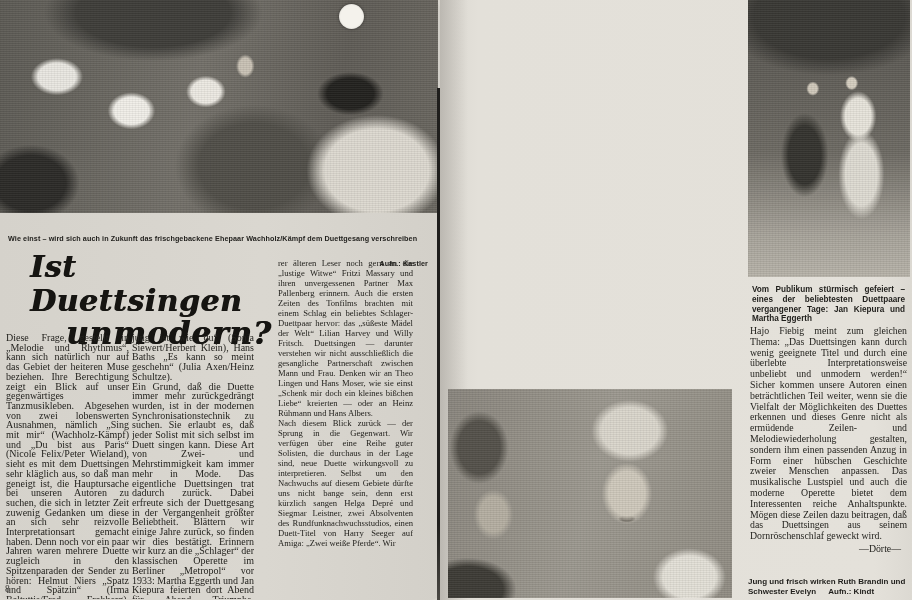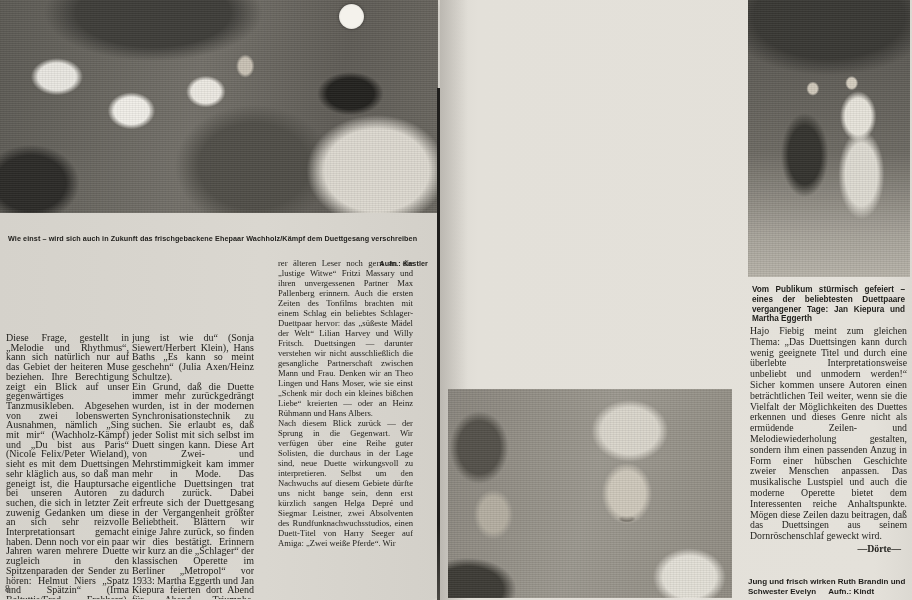--- a/index.html
+++ b/index.html
@@ -66,39 +66,43 @@
   .colL2{left:132px;top:333px;width:122px;height:266px;}
   .colL3{left:278px;top:258px;width:135px;height:341px;font-size:8.6px;line-height:10px;}
   .page-number{position:absolute;left:5px;top:584px;font-size:9.5px;color:#3a3935;}
   .divider-line{position:absolute;left:437px;top:88px;width:3px;height:512px;
           background:linear-gradient(#1f1e1c 85%,#4a4843);}
   .sb-caption{position:absolute;left:752px;top:285px;width:153px;
           font:bold 8.2px/9.8px "Liberation Sans",sans-serif;color:#1f1e1b;text-align:justify;}
   .sb-text{position:absolute;left:750px;top:326px;width:157px;height:252px;overflow:hidden;
           font-size:9.8px;line-height:10.8px;text-align:justify;color:#24231f;hyphens:auto;}
   .sb-text p{margin:0;}
-  .sb-text .signature{text-align:right;padding-right:6px;margin-top:2px;font-weight:bold;}
+  .sb-text .signature{text-align:right;padding-right:6px;margin-top:2px;}
   .sb-bottom-caption{position:absolute;left:748px;top:577px;width:162px;
           font:bold 8px/10px "Liberation Sans",sans-serif;color:#1f1e1b;}
   .sb-bottom-caption .credit2{margin-left:10px;}
 </style>
 </head>
 <body>
 
 <div class="stage">
 
   <section class="page page-left">
     <div class="photo photo-wedding"></div>
     <div class="punch-hole hole-1"></div>
 
     <div class="caption-main">
       <div>Wie einst – wird sich auch in Zukunft das frischgebackene Ehepaar Wachholz/Kämpf dem Duettgesang verschreiben</div>
       <div class="credit">Aufn.: Kastler</div>
     </div>
 
+    <h1 class="headline">
+      <span class="hl1">Ist Duettsingen</span>
+      <span class="hl2">unmodern?</span>
+    </h1>
 
     <div class="col colL1">
       <p>Diese Frage, gestellt in „Melodie und Rhythmus“, kann sich natürlich nur auf das Gebiet der heiteren Muse beziehen. Ihre Berechtigung zeigt ein Blick auf unser gegenwärtiges Tanzmusikleben. Abgesehen von zwei lobenswerten Ausnahmen, nämlich „Sing mit mir“ (Wachholz-Kämpf) und „Du bist aus Paris“ (Nicole Felix/Peter Wieland), sieht es mit dem Duettsingen sehr kläglich aus, so daß man geneigt ist, die Hauptursache bei unseren Autoren zu suchen, die sich in letzter Zeit zuwenig Gedanken um diese an sich sehr reizvolle Interpretationsart gemacht haben. Denn noch vor ein paar Jahren waren mehrere Duette zugleich in den Spitzenparaden der Sender zu hören: Helmut Niers „Spatz und Spätzin“ (Irma Baltuttis/Fred Frohberg), Gerhard Honigs „Wenn man so</p>
     </div>
     <div class="col colL2">
       <p>jung ist wie du“ (Sonja Siewert/Herbert Klein), Hans Baths „Es kann so meint geschehn“ (Julia Axen/Heinz Schultze).</p>
       <p>Ein Grund, daß die Duette immer mehr zurückgedrängt wurden, ist in der modernen Synchronisationstechnik zu suchen. Sie erlaubt es, daß jeder Solist mit sich selbst im Duett singen kann. Diese Art von Zwei- und Mehrstimmigkeit kam immer mehr in Mode. Das eigentliche Duettsingen trat dadurch zurück. Dabei erfreute sich der Duettgesang in der Vergangenheit größter Beliebtheit. Blättern wir einige Jahre zurück, so finden wir dies bestätigt. Erinnern wir kurz an die „Schlager“ der klassischen Operette im Berliner „Metropol“ vor 1933: Martha Eggerth und Jan Kiepura feierten dort Abend für Abend Triumphe. Ebenfalls werden sich viele unse-</p>
     </div>
     <div class="col colL3">
       <p>rer älteren Leser noch gern an die „lustige Witwe“ Fritzi Massary und ihren unvergessenen Partner Max Pallenberg erinnern. Auch die ersten Zeiten des Tonfilms brachten mit einem Schlag ein beliebtes Schlager-Duettpaar hervor: das „süßeste Mädel der Welt“ Lilian Harvey und Willy Fritsch. Duettsingen — darunter verstehen wir nicht ausschließlich die gesangliche Partnerschaft zwischen Mann und Frau. Denken wir an Theo Lingen und Hans Moser, wie sie einst „Schenk mir doch ein kleines bißchen Liebe“ kreierten — oder an Heinz Rühmann und Hans Albers.</p>

